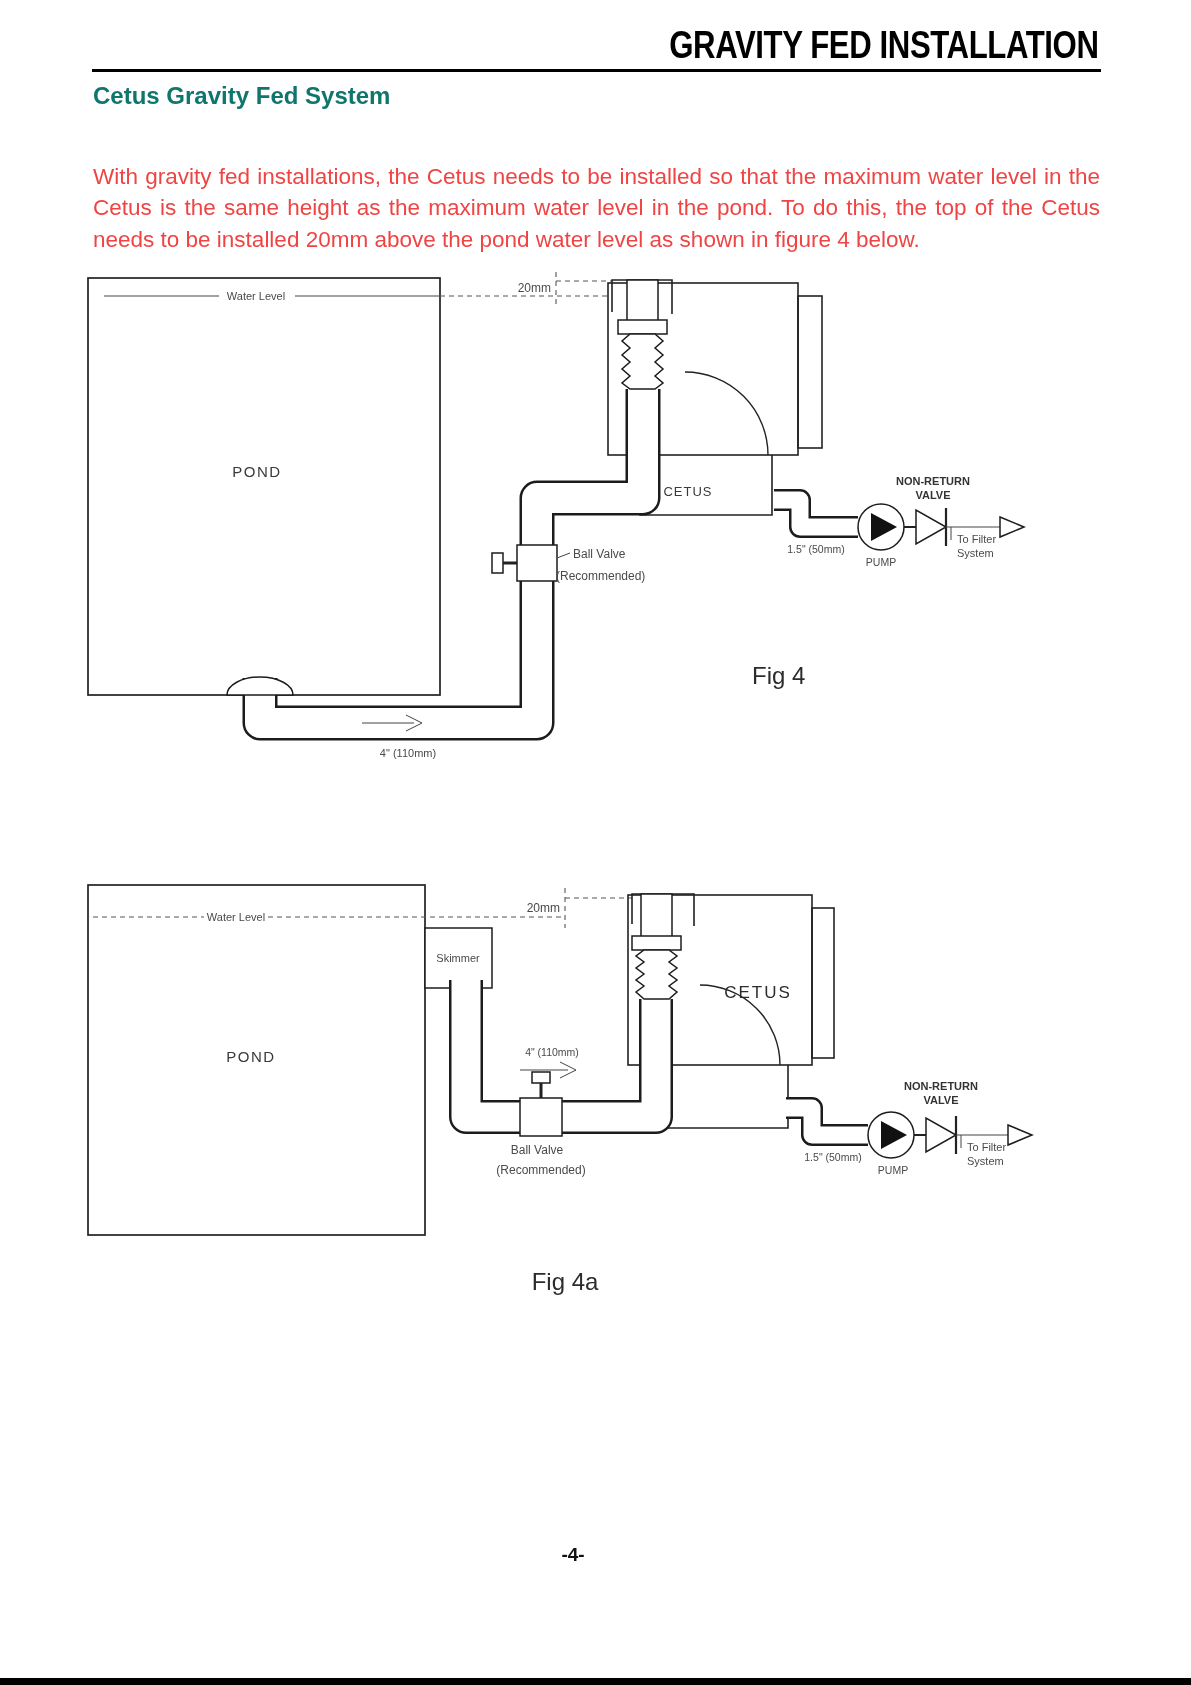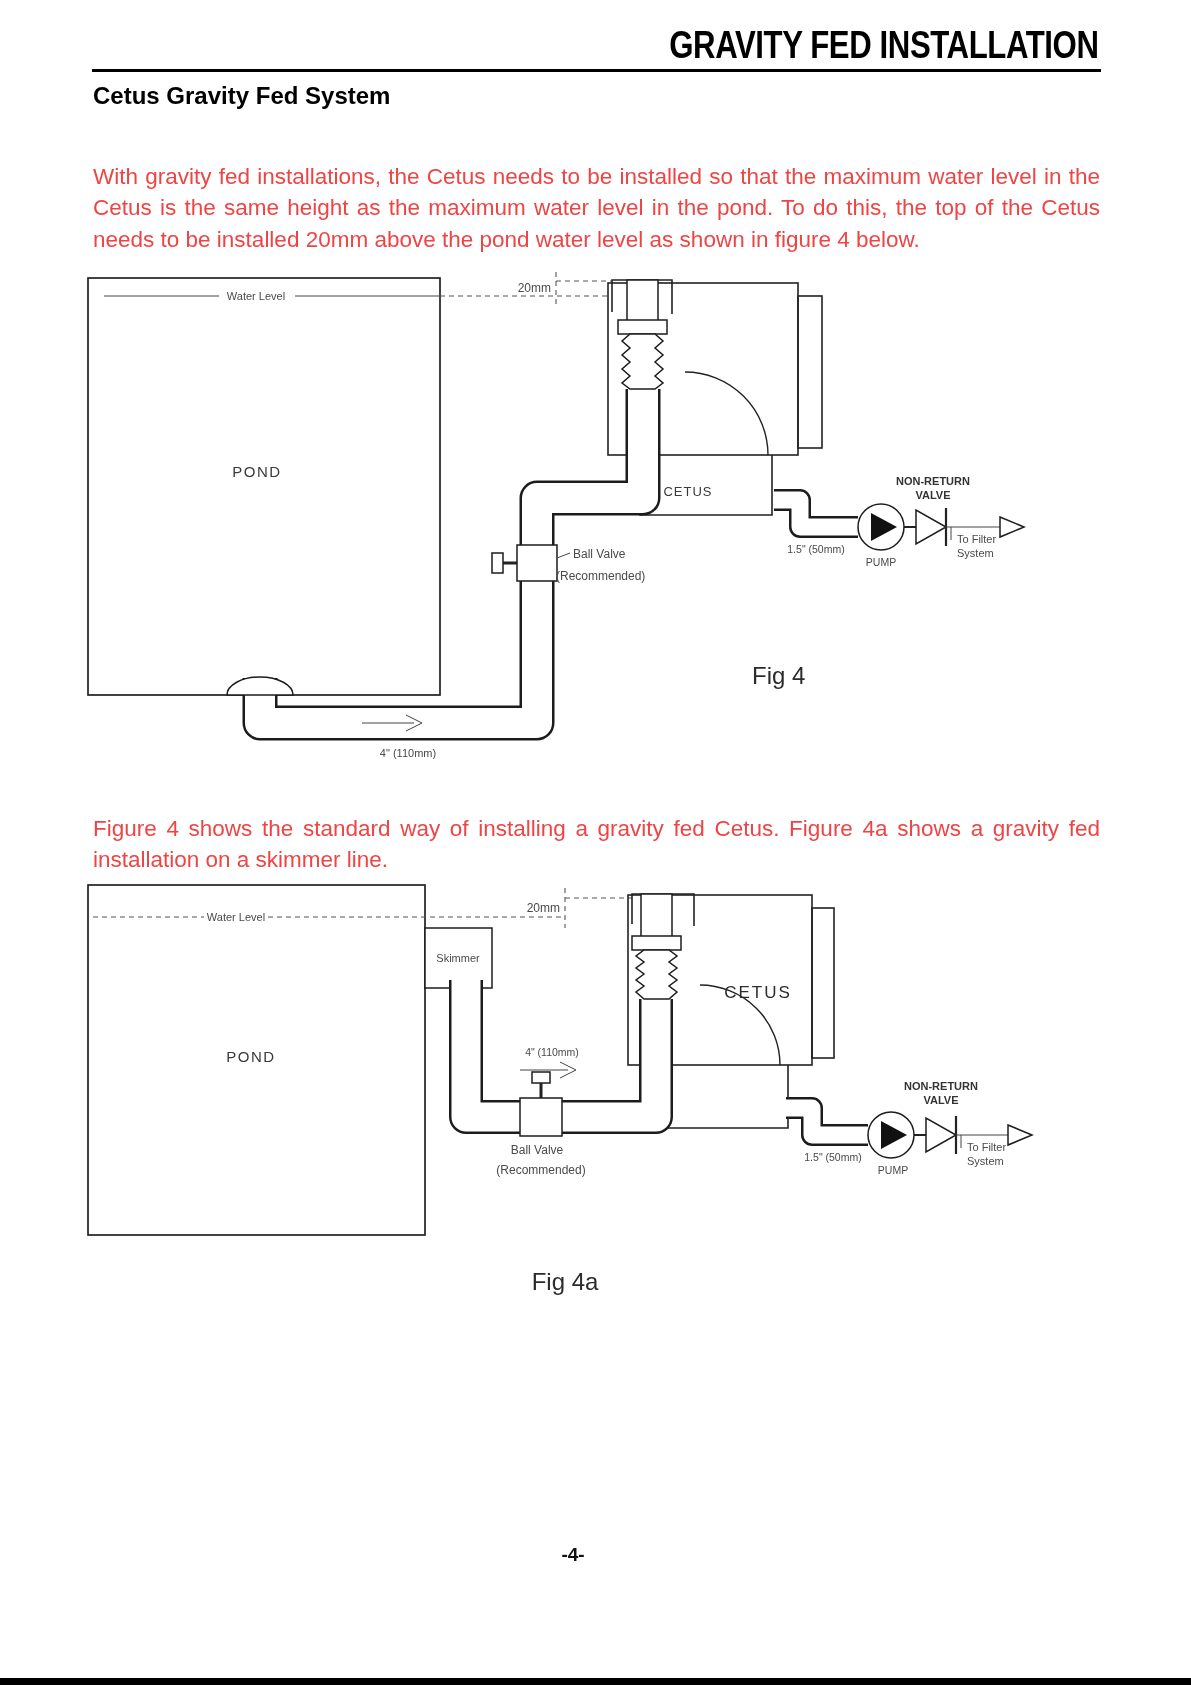--- a/index.html
+++ b/index.html
@@ -6,21 +6,21 @@
   .page {
     position:relative; width:1191px; height:1685px; margin:0 auto;
     background:#fff; font-family:"Liberation Sans", sans-serif; overflow:hidden;
   }
   .title {
     position:absolute; top:24px; right:92px;
     font-size:38px; font-weight:800; color:#000; letter-spacing:-0.5px;
     transform:scaleX(0.82); transform-origin:100% 50%; white-space:nowrap;
   }
   .rule { position:absolute; top:69px; left:92px; right:90px; height:3px; background:#000; }
-  .heading { position:absolute; top:82px; left:93px; font-size:24px; font-weight:700; color:#000000; }
+  .heading { position:absolute; top:82px; left:93px; font-size:24px; font-weight:700; color:#0f766e; }
   .para {
     position:absolute; left:93px; width:1007px;
     font-size:22.5px; line-height:31.5px; color:#ef4444; text-align:justify;
   }
   .para1 { top:138px; }
   .para2 { top:790px; }
   .fig { position:absolute; left:0; width:1191px; display:block; }
   #fig4  { top:270px; height:500px; }
   #fig4a { top:880px; height:440px; }
   .pagenum { position:absolute; top:1544px; left:0; width:1146px; text-align:center; font-size:19px; font-weight:700; color:#111; }
@@ -130,21 +130,20 @@
       <line x1="946" y1="257" x2="1000" y2="257" class="thin" stroke-width="1.4"></line>
       <line x1="951" y1="257" x2="951" y2="270" class="thin"></line>
       <polygon points="1000,247 1024,257 1000,267" class="part" stroke-width="1.4"></polygon>
       <text x="957" y="273" class="t11">To Filter</text>
       <text x="957" y="287" class="t11">System</text>
     </g>
 
     <text x="752" y="414" class="t24">Fig 4</text>
   </svg>
 
-  <p class="para para2">Figure 4 shows the standard way of installing a gravity fed Cetus. Figure 4a shows a gravity fed installation on a skimmer line.</p>
 
   <svg id="fig4a" class="fig" viewBox="0 0 1191 440">
 
     <g>
       <rect x="88" y="5" width="337" height="350" class="ln" stroke-width="1.7"></rect>
       <line x1="93" y1="37" x2="204" y2="37" class="dash"></line>
       <line x1="268" y1="37" x2="562" y2="37" class="dash"></line>
       <text x="236" y="41" text-anchor="middle" class="t11">Water Level</text>
       <text x="251" y="182" text-anchor="middle" class="t15" font-size="16.5">POND</text>
     </g>

